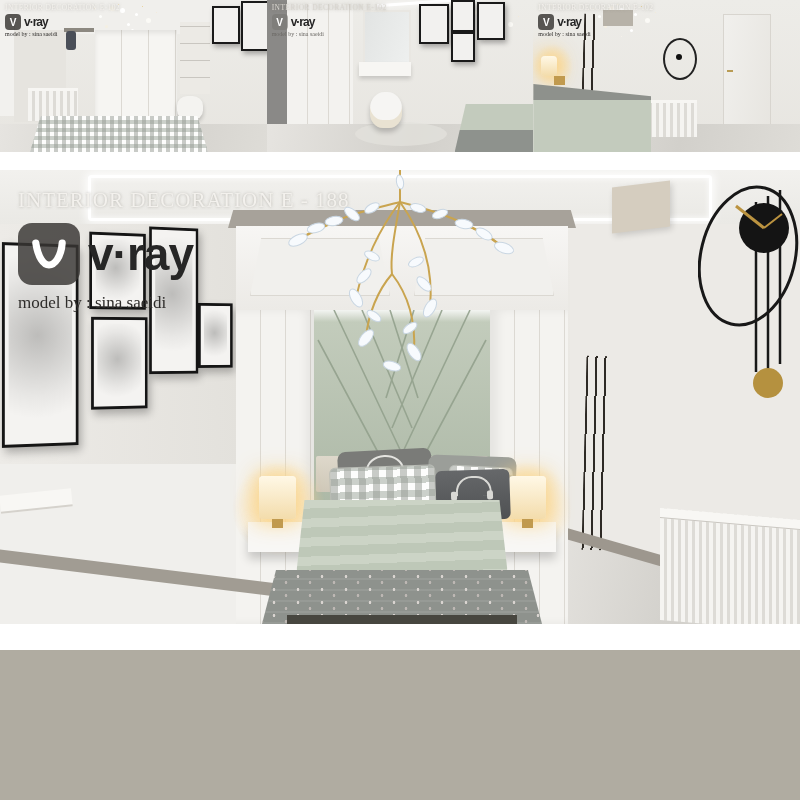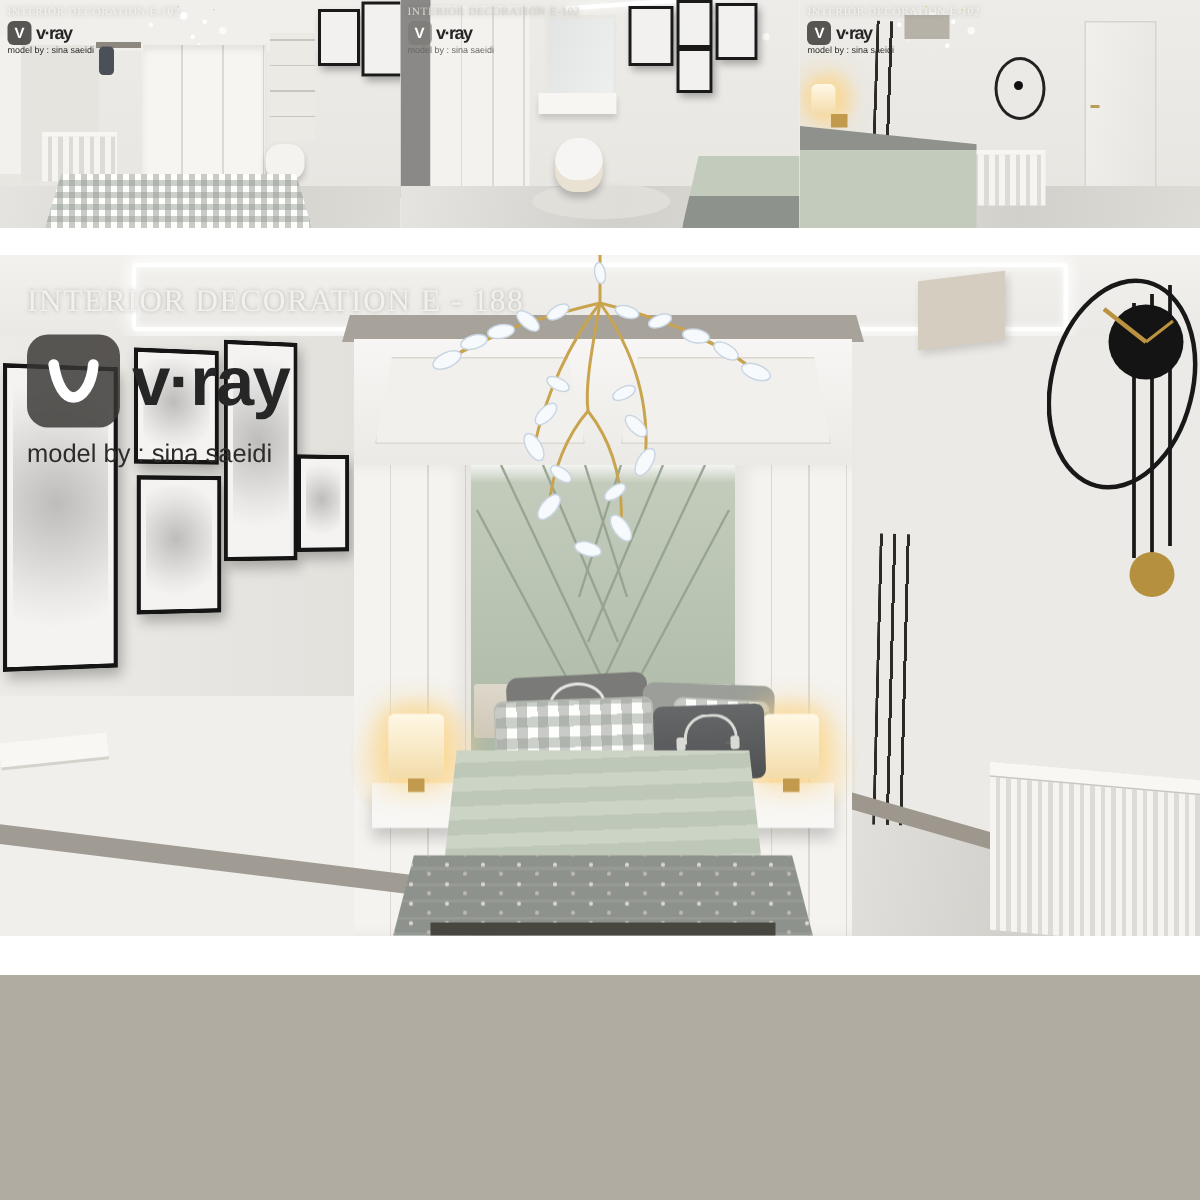--- a/index.html
+++ b/index.html
@@ -21,21 +21,21 @@
   .fins{background:repeating-linear-gradient(90deg,#f5f4f1 0 4px,#dddbd6 4px 7px)}
   .marble{background:linear-gradient(100deg,#e6e4e0,#d2d0cb 55%,#dedcd7)}
   .fr{position:absolute;background:#f4f3f1;border:3px solid #151515;box-shadow:3px 5px 9px rgba(0,0,0,.28)}
   .fr i{position:absolute;inset:4px;background:radial-gradient(circle at 45% 45%,rgba(90,90,88,.55),rgba(120,120,118,.15) 55%,rgba(0,0,0,0) 75%);opacity:.65}
   .fr2{position:absolute;background:#f2f1ef;border:2px solid #1a1a1a;box-shadow:2px 3px 5px rgba(0,0,0,.3)}
   .rackbg{background:repeating-linear-gradient(90deg,#2e2a25 0 2px,rgba(0,0,0,0) 2px 9px)}
   
   .wm-t{font-family:"Liberation Serif",serif;color:#f3f1ed;letter-spacing:1px;text-shadow:0 0 3px rgba(120,115,105,.5)}
   .logo{background:rgba(56,54,52,.83);display:flex;align-items:center;justify-content:center;border-radius:14px}
   .brand{font-weight:bold;color:#262626;letter-spacing:-1px;font-family:"Liberation Sans",sans-serif}
-  .cred{font-family:Liberation Sans, sans-serif;color:#2e2c2a}
+  .cred{font-family:Liberation Serif, serif;color:#2e2c2a}
   
   #c-led{border:3px solid #fff;border-radius:3px;box-shadow:0 0 10px 2px rgba(255,255,255,.95),inset 0 0 6px rgba(255,255,255,.9)}
   .cab{background:#f4f3f0;background-image:repeating-linear-gradient(90deg,rgba(0,0,0,0) 0 24px,#dcd9d3 24px 25px)}
   .panel{position:absolute;background:#f1f0ed;clip-path:polygon(8% 0,92% 0,100% 100%,0 100%);box-shadow:inset 0 0 0 1px #dbd8d2}
   #hb::before{content:"";position:absolute;left:0;right:0;top:0;height:12px;background:linear-gradient(rgba(255,255,255,.8),rgba(255,255,255,0))}
   .duv{background:repeating-linear-gradient(178deg,#ccd4c6 0 9px,#bec8b8 9px 19px);clip-path:polygon(4% 0,96% 0,100% 100%,0 100%);border-radius:0 0 10px 10px}
   .blk{background-color:#8e928d;
        background-image:radial-gradient(circle 1.6px,#dad5d1 0 1.1px,rgba(0,0,0,0) 1.6px),
                         radial-gradient(circle 1.6px,#beb8b4 0 1.1px,rgba(0,0,0,0) 1.6px),
                         repeating-linear-gradient(0deg,rgba(255,255,255,.08) 0 2px,rgba(0,0,0,0) 2px 11px);

